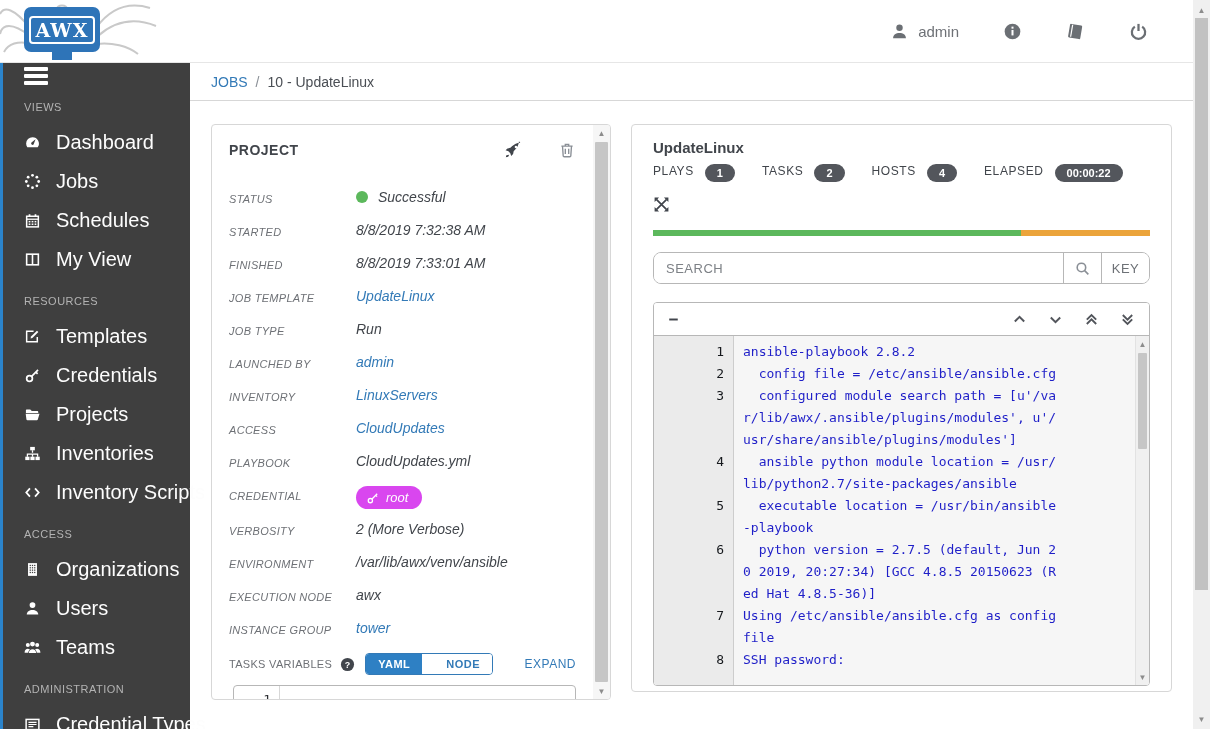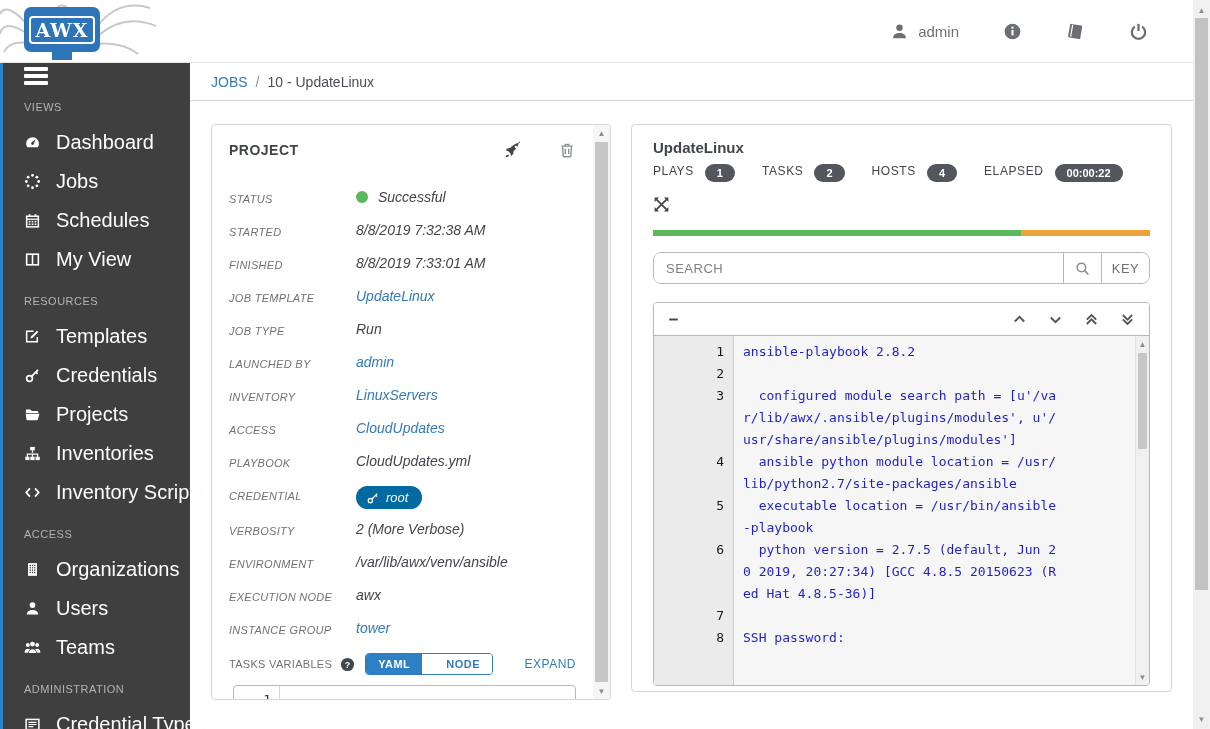--- a/index.html
+++ b/index.html
@@ -55,21 +55,21 @@
   .dicon{width:18px;height:18px;cursor:pointer;}
   .rocket{color:#41454c;margin-right:36px;}
   .trash{color:#8a8f96;}
   .fields{margin-top:30px;font-style:italic;}
   .frow{display:flex;margin-bottom:12px;min-height:21px;align-items:flex-start;}
   .flabel{width:127px;flex:0 0 127px;font-size:11px;color:#6e7176;letter-spacing:.3px;padding-top:4px;}
   .fvalue{font-size:14px;color:#41454b;word-break:break-all;}
   .fvalue a{color:var(--accent);text-decoration:none;cursor:pointer;}
   .status-dot{display:inline-block;width:12px;height:12px;border-radius:50%;background:var(--success);
     margin-right:10px;vertical-align:-1px;}
-  .cred-pill{display:inline-flex;align-items:center;gap:6px;background:#0369a1;color:#fff;
+  .cred-pill{display:inline-flex;align-items:center;gap:6px;background:#d946ef;color:#fff;
     border-radius:13px;padding:4px 14px 4px 10px;font-size:13px;cursor:pointer;}
   .cred-pill .kicon{width:14px;height:14px;}
   .extra-row{display:flex;align-items:center;margin-top:2px;}
   .extra-label{font-size:11px;color:#6e7176;letter-spacing:.3px;}
   .qicon{width:15px;height:15px;color:#41454c;margin:0 10px 0 8px;}
   .toggle{display:inline-flex;border:1px solid var(--accent);border-radius:4px;overflow:hidden;gap:12px;}
   .tbtn{font-size:11px;font-weight:bold;letter-spacing:.5px;padding:4px 12px;cursor:pointer;}
   .tbtn.active{background:#2e80c4;color:#fff;}
   .tbtn.inactive{background:#fff;color:var(--accent);}
   .expand-link{margin-left:auto;font-size:12px;color:var(--accent);letter-spacing:.5px;cursor:pointer;}
@@ -548,39 +548,41 @@
         </div>
         <div class="console-body">
           <div class="gutter-bg"></div>
           <div class="lines" id="console-lines">
               <div class="line">
                 <span class="ln">1</span>
                 <span class="lt">ansible-playbook 2.8.2</span>
               </div>
               <div class="line">
                 <span class="ln">2</span>
+                <span class="lt">  config file = /etc/ansible/ansible.cfg</span>
               </div>
               <div class="line">
                 <span class="ln">3</span>
                 <span class="lt">  configured module search path = [u'/var/lib/awx/.ansible/plugins/modules', u'/usr/share/ansible/plugins/modules']</span>
               </div>
               <div class="line">
                 <span class="ln">4</span>
                 <span class="lt">  ansible python module location = /usr/lib/python2.7/site-packages/ansible</span>
               </div>
               <div class="line">
                 <span class="ln">5</span>
                 <span class="lt">  executable location = /usr/bin/ansible-playbook</span>
               </div>
               <div class="line">
                 <span class="ln">6</span>
                 <span class="lt">  python version = 2.7.5 (default, Jun 20 2019, 20:27:34) [GCC 4.8.5 20150623 (Red Hat 4.8.5-36)]</span>
               </div>
               <div class="line">
                 <span class="ln">7</span>
+                <span class="lt">Using /etc/ansible/ansible.cfg as config file</span>
               </div>
               <div class="line">
                 <span class="ln">8</span>
                 <span class="lt">SSH password:</span>
               </div>
             </div>
           <div class="vscroll console-scroll">
             <div class="arr up">▲</div>
             <div class="thumb"></div>
             <div class="arr dn">▼</div>

